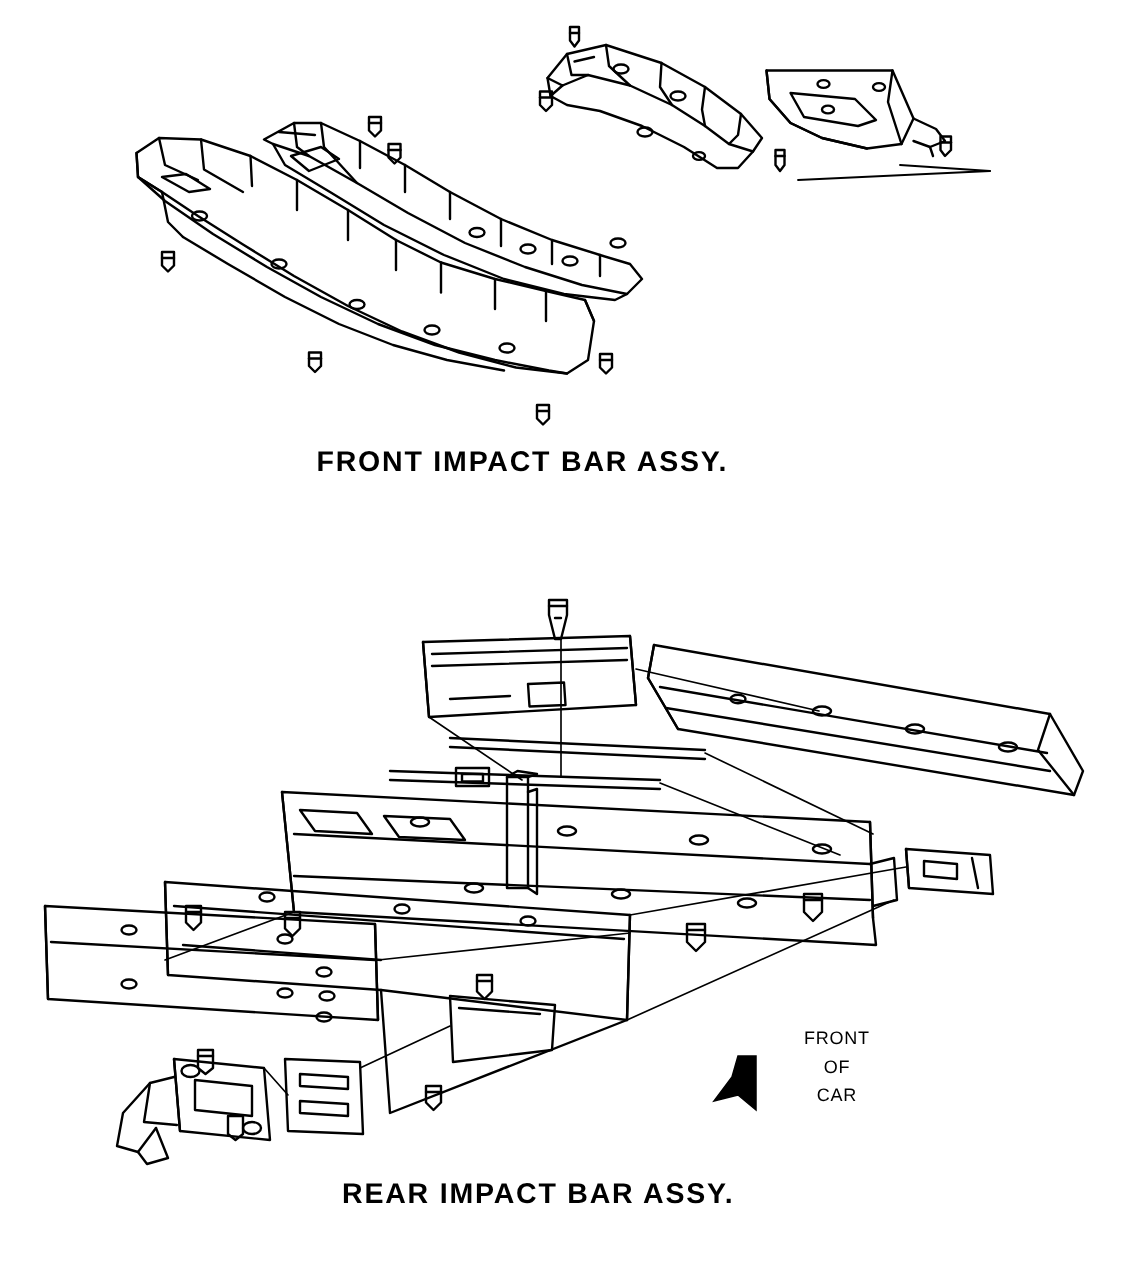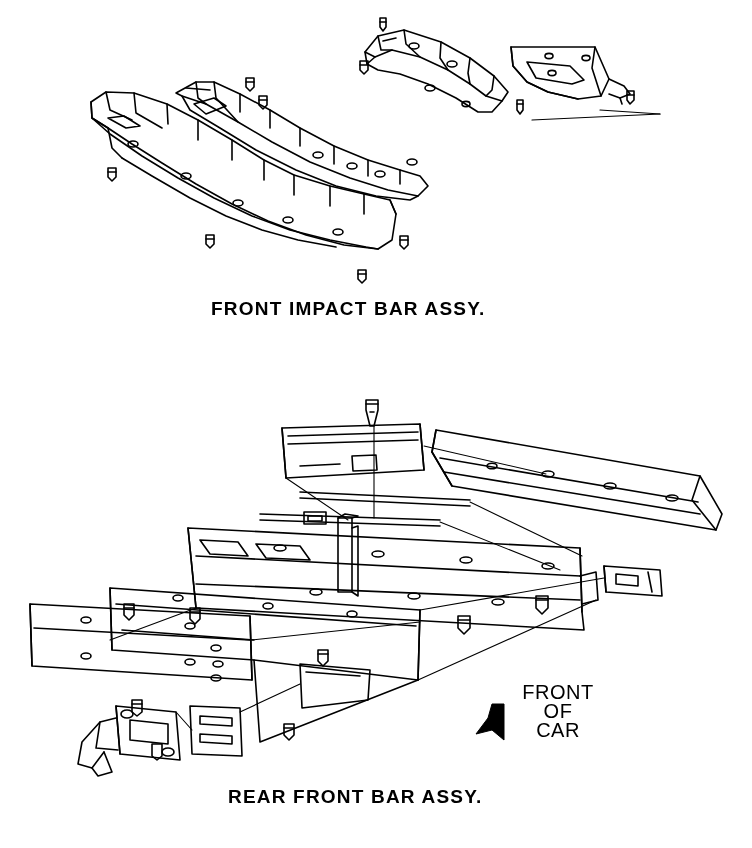--- a/index.html
+++ b/index.html
@@ -44,21 +44,21 @@
     left: 228px;
     top: 786px;
   }
   .front-of-car {
     position: absolute;
     left: 498px;
     top: 683px;
     width: 120px;
     text-align: center;
     font-family: "Liberation Sans", sans-serif;
-    font-size: 20px;
+    font-size: 12px;
     letter-spacing: 0.5px;
     line-height: 19px;
     color: #000;
   }
   .front-of-car span { display: block; }
   .arrow-holder {
     position: absolute;
     left: 470px;
     top: 700px;
     width: 40px;
@@ -354,15 +354,15 @@
     </svg>
   </div>
 
   <div class="front-of-car">
     <span>FRONT</span>
     <span>OF</span>
     <span>CAR</span>
   </div>
 
   <div class="caption" id="caption-front">FRONT IMPACT BAR ASSY.</div>
-  <div class="caption" id="caption-rear">REAR FRONT BAR ASSY.</div>
+  <div class="caption" id="caption-rear">REAR IMPACT BAR ASSY.</div>
 
 </div>
 
 </body></html>

